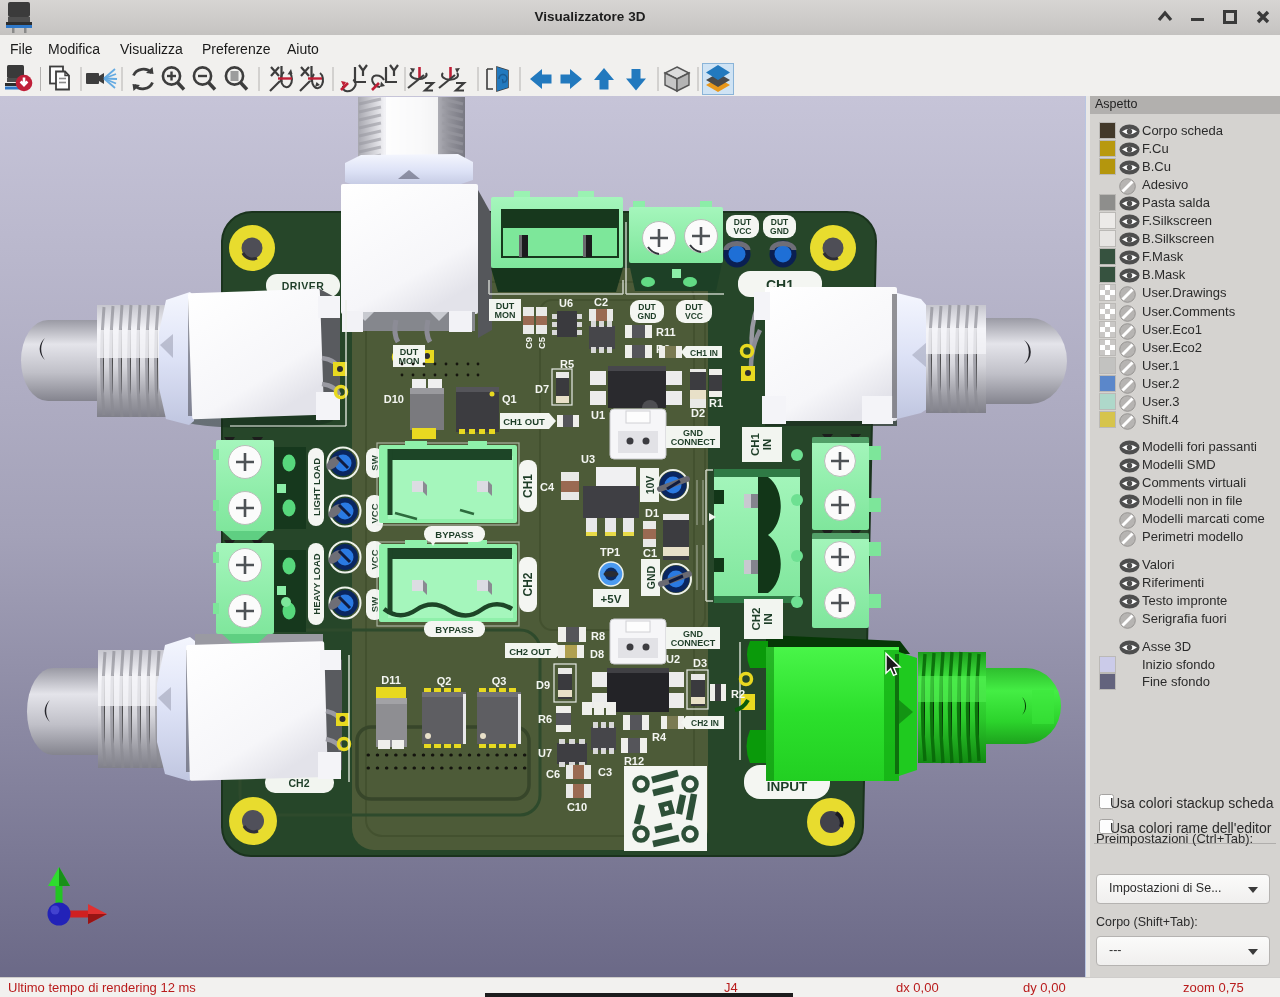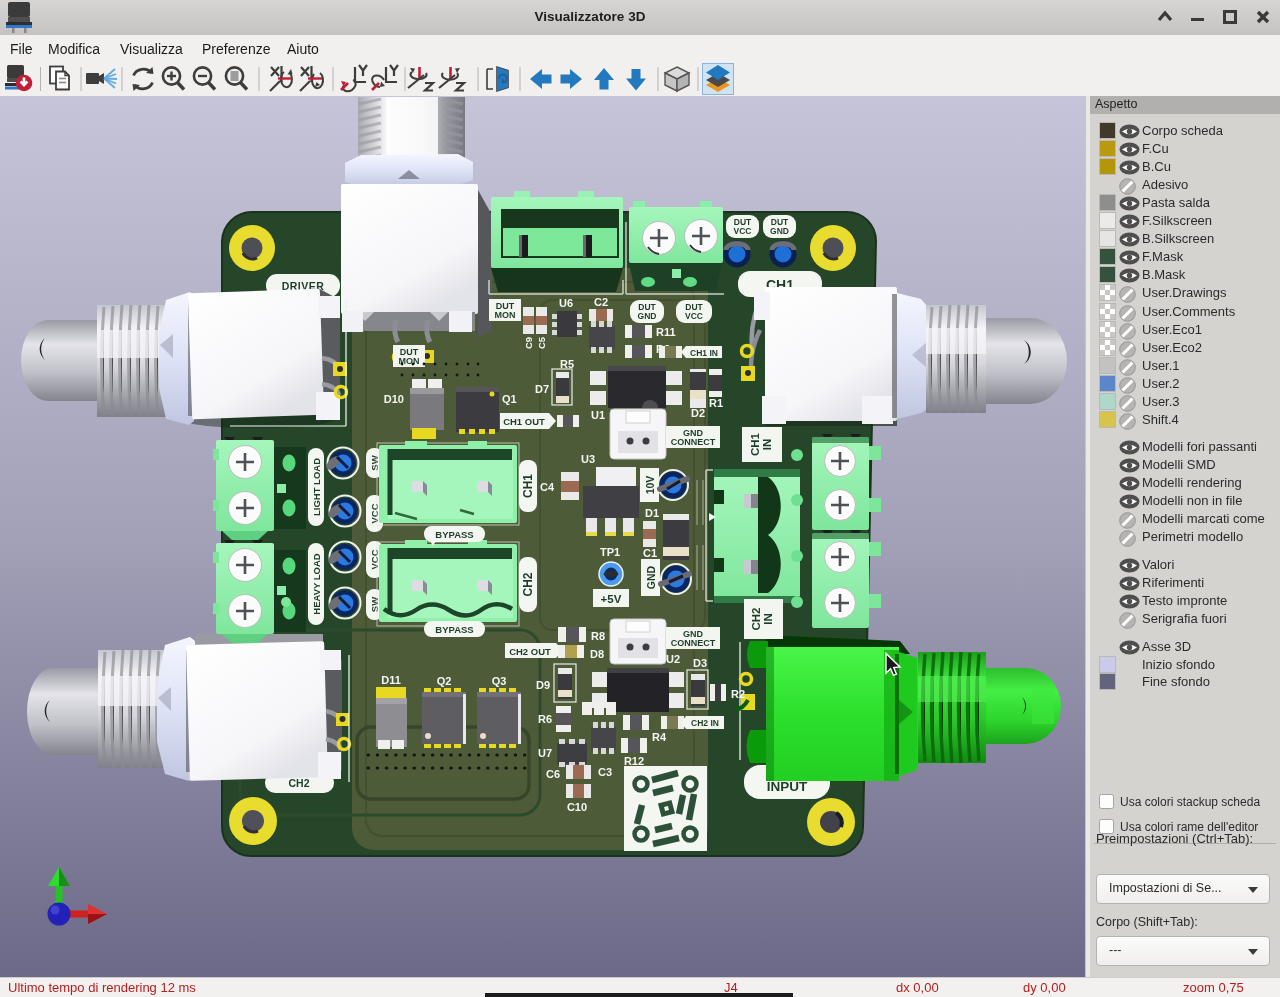--- a/index.html
+++ b/index.html
@@ -12,21 +12,21 @@
 #viewport{position:absolute;left:0;top:96px;width:1085px;height:881px;}
 #splitter{position:absolute;left:1085px;top:96px;width:5px;height:881px;background:#e9e8e6;border-left:1px solid #b9c6e2;}
 #panel{position:absolute;left:1090px;top:96px;width:190px;height:881px;background:#d5d3d0;font-size:13px;color:#2b2b2b;}
 #phead{position:absolute;left:0;top:0;width:190px;height:17px;background:#b2b0ae;color:#222;font-size:12.5px;padding-top:1px;}
 #phead span{margin-left:5px;}
 .prow{position:absolute;height:18px;line-height:18px;white-space:nowrap;}
 .sw{position:absolute;width:15px;height:15px;left:10px;top:1px;outline:1px solid rgba(0,0,0,0.12);}
 .eyew{position:absolute;left:29px;top:2px;}
 .plab{position:absolute;left:52px;top:0;}
 .chk{position:absolute;left:9px;width:13px;height:13px;background:#fdfdfd;border:1px solid #a5a3a1;border-radius:2.5px;}
-.clab{position:absolute;left:30px;font-size:12px;}
+.clab{position:absolute;left:20px;font-size:14px;}
 .drop{position:absolute;left:6px;width:172px;height:28px;border:1px solid #b5b3b1;border-radius:4px;background:linear-gradient(#fbfbfa,#f0efee);}
 .dlab{position:absolute;left:12px;top:6px;font-size:12.5px;color:#2b2b2b;}
 .caret{position:absolute;right:11px;top:12px;width:0;height:0;border-left:5.5px solid transparent;border-right:5.5px solid transparent;border-top:6px solid #3a3a3a;}
 #statusbar{position:absolute;left:0;top:977px;width:1280px;height:20px;background:#f2f1ef;border-top:1px solid #cfcdcb;font-size:13px;color:#b91c1c;}
 .st{position:absolute;top:2px;white-space:nowrap;}
 #blkline{position:absolute;left:485px;top:993px;width:308px;height:4px;background:#1c1c1c;}
 </style>
 </head>
 <body>
 <div id="titlebar">
@@ -1169,21 +1169,21 @@
           <circle cx="10.5" cy="7.5" r="2.7" fill="#4e4e4e"></circle>
         </svg></span>
       <span class="plab">Modelli SMD</span>
     </div>
 <div class="prow" style="top:378px">
       <span class="eyew"><svg width="21" height="15">
           <ellipse cx="10.5" cy="7.5" rx="10" ry="7" fill="#4e4e4e"></ellipse>
           <path d="M3,7.5 Q10.5,2 18,7.5 Q10.5,13 3,7.5 Z" fill="#fff"></path>
           <circle cx="10.5" cy="7.5" r="2.7" fill="#4e4e4e"></circle>
         </svg></span>
-      <span class="plab">Modelli rendering</span>
+      <span class="plab">Comments virtuali</span>
     </div>
 <div class="prow" style="top:396px">
       <span class="eyew"><svg width="21" height="15">
           <ellipse cx="10.5" cy="7.5" rx="10" ry="7" fill="#4e4e4e"></ellipse>
           <path d="M3,7.5 Q10.5,2 18,7.5 Q10.5,13 3,7.5 Z" fill="#fff"></path>
           <circle cx="10.5" cy="7.5" r="2.7" fill="#4e4e4e"></circle>
         </svg></span>
       <span class="plab">Modelli non in file</span>
     </div>
 <div class="prow" style="top:414px">

